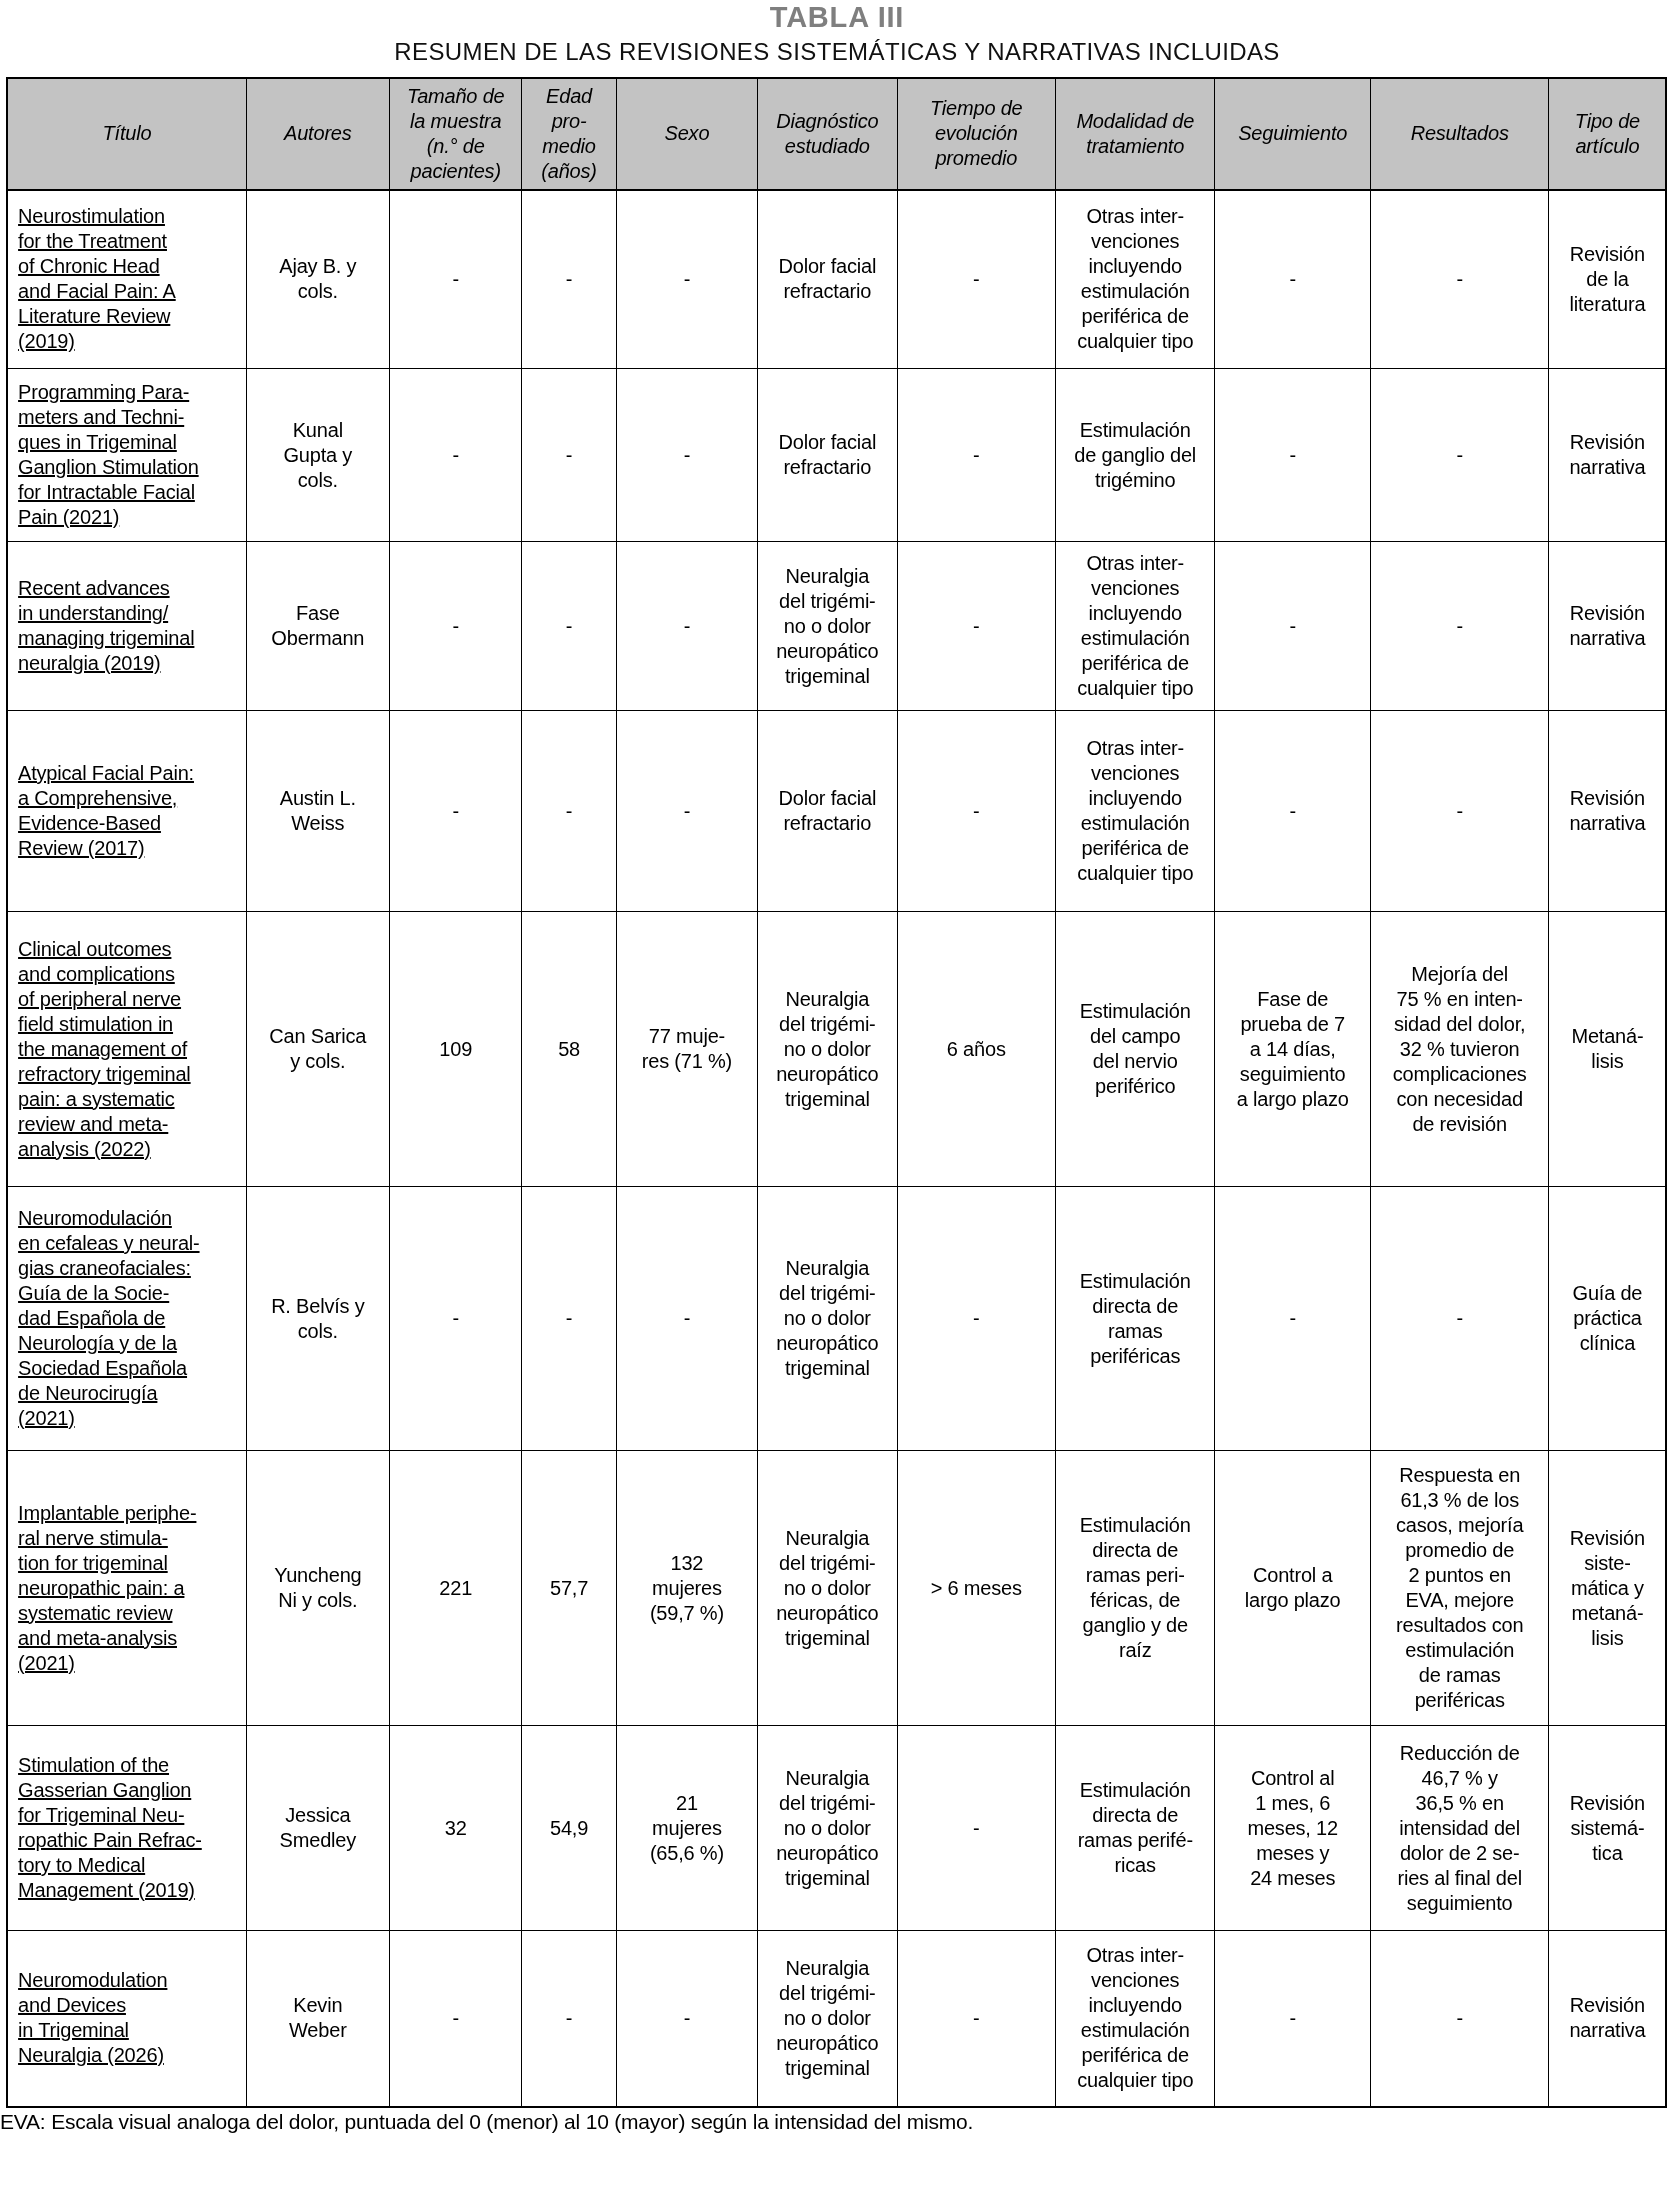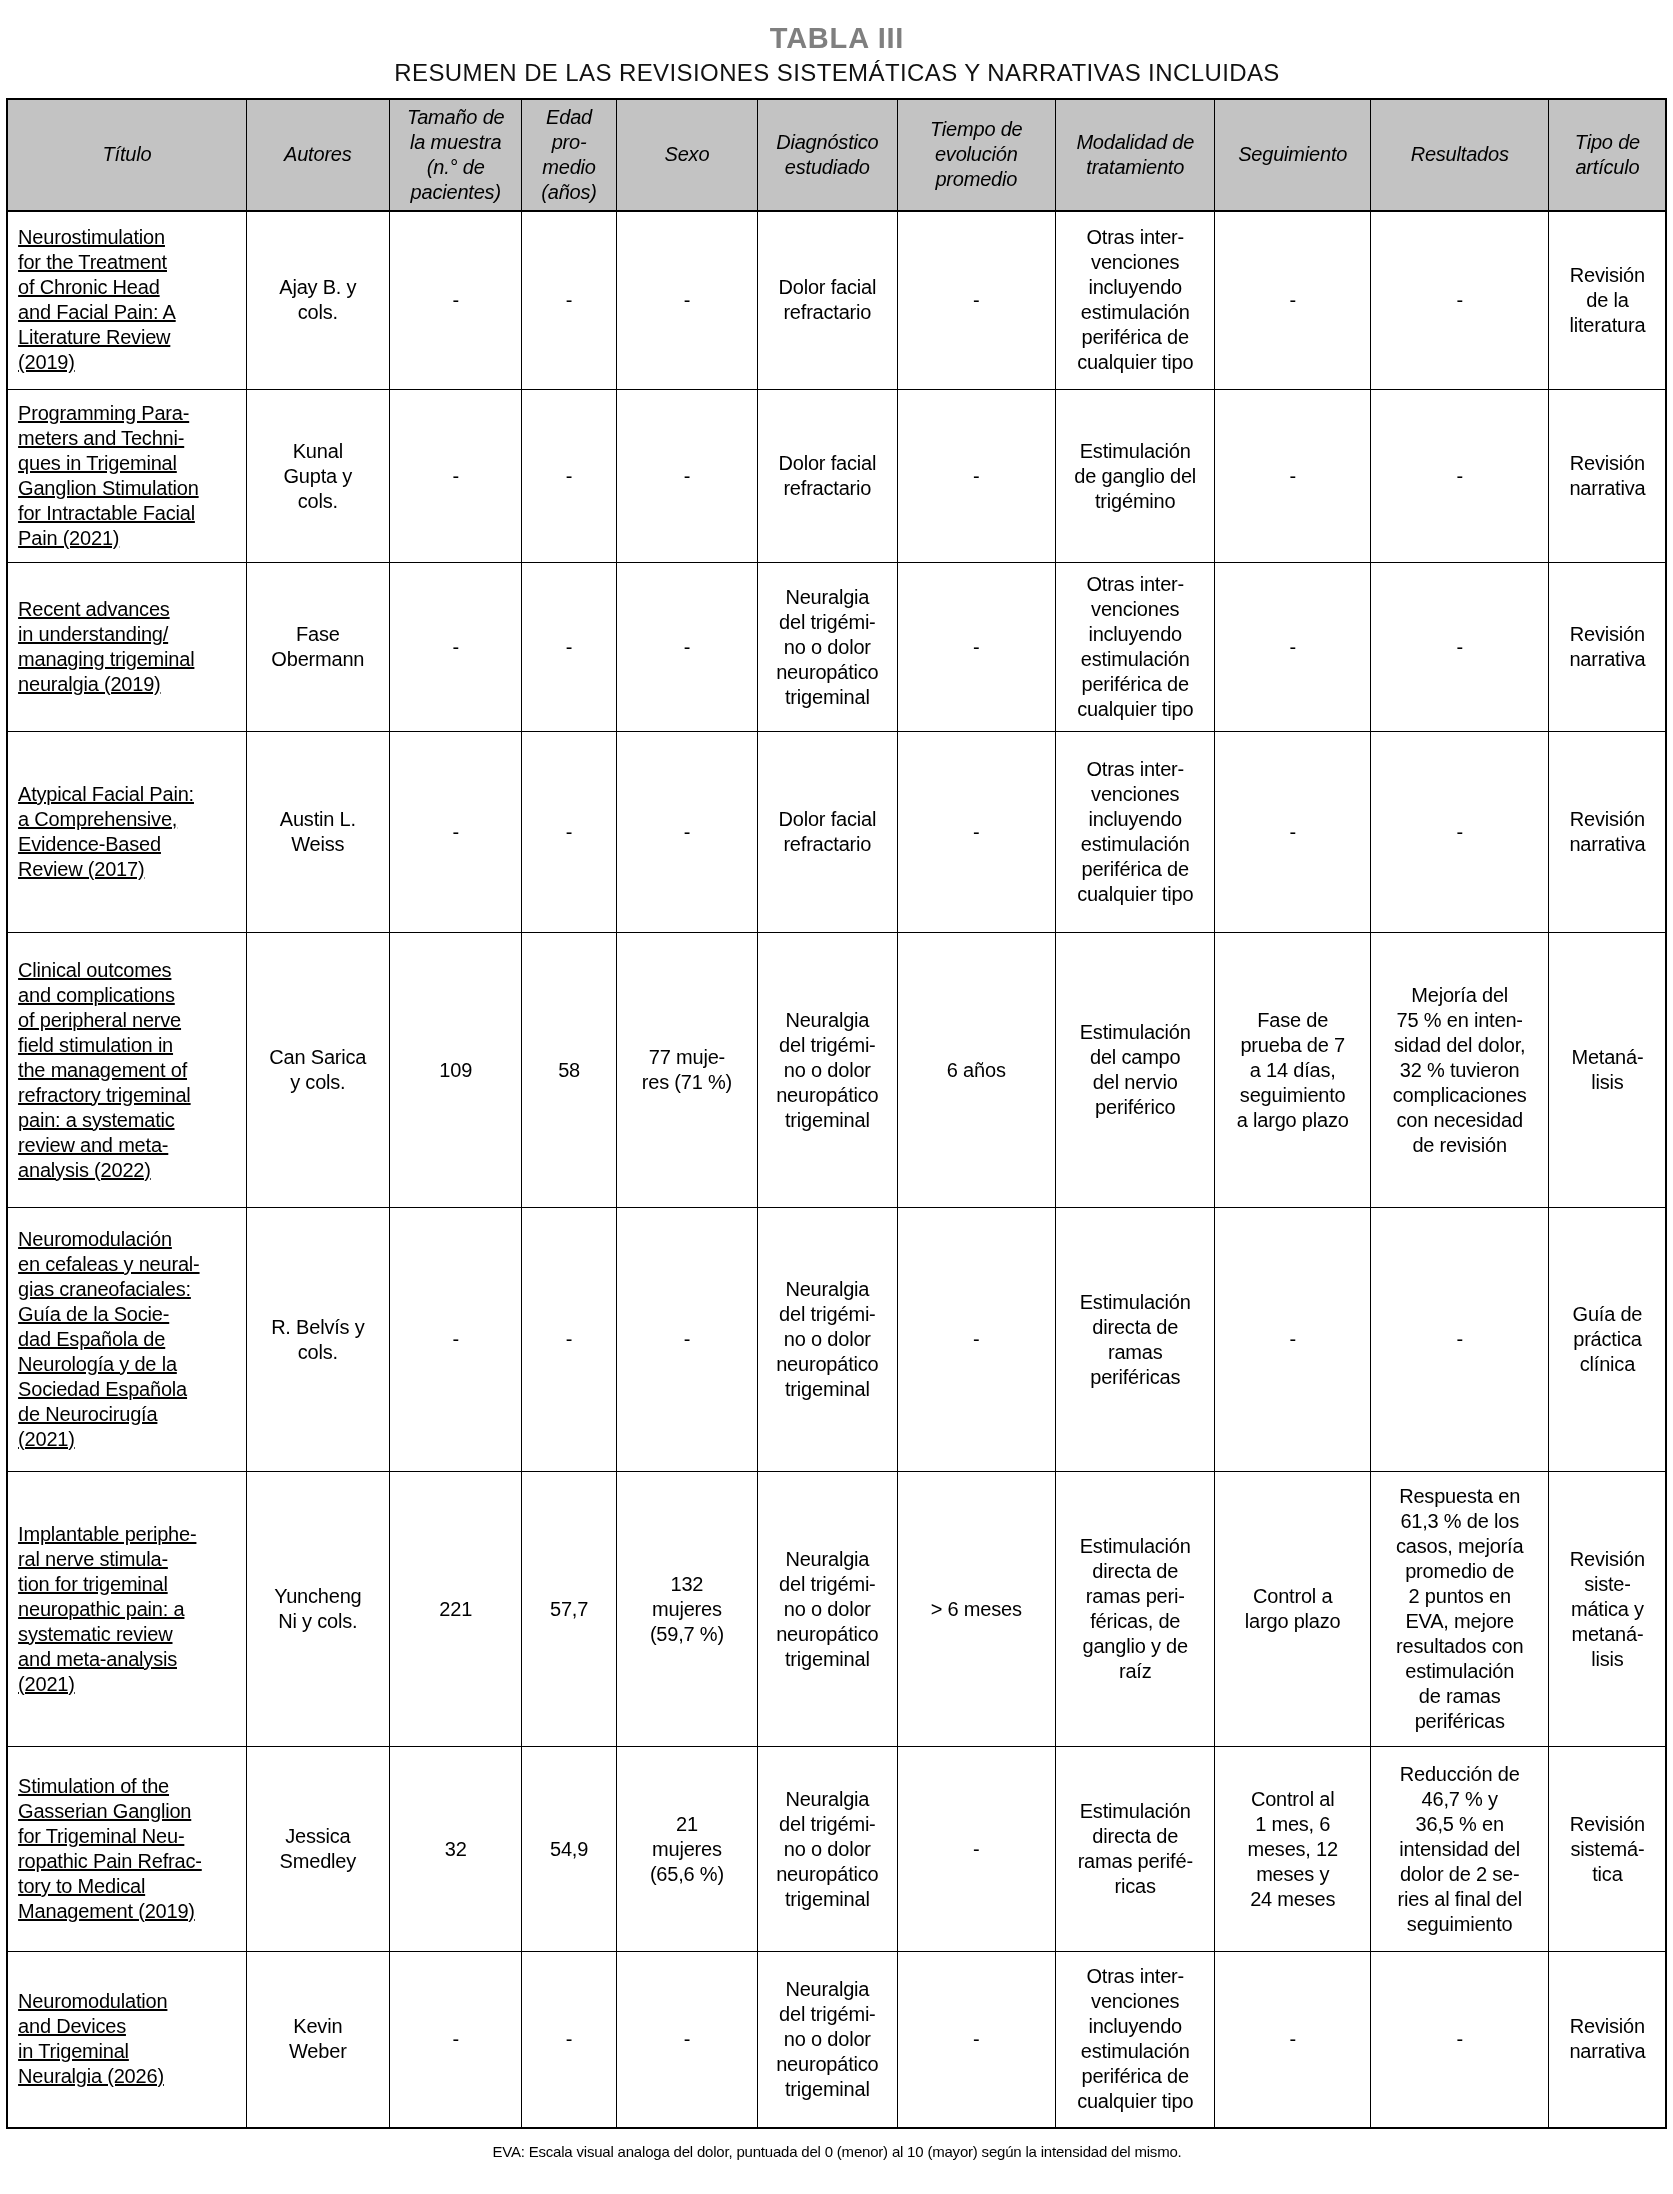--- a/index.html
+++ b/index.html
@@ -10,21 +10,20 @@
     color: #000000;
   }
   .page {
     position: relative;
     width: 1674px;
     height: 2194px;
     background: #ffffff;
     overflow: hidden;
   }
   .title-block {
-    padding-top: 21px;
     text-align: center;
   }
   .table-label {
     font-size: 29px;
     font-weight: bold;
     color: var(--title-gray, #7f7f7f);
     line-height: 34px;
     letter-spacing: 0.8px;
   }
   .table-subtitle {
@@ -68,23 +67,23 @@
   tbody tr:nth-child(6) { height: 264px; }
   tbody tr:nth-child(7) { height: 275px; }
   tbody tr:nth-child(8) { height: 205px; }
   tbody tr:nth-child(9) { height: 176px; }
   td.title-cell {
     text-align: left;
     padding-left: 9.7px;
     text-decoration: underline;
   }
   .footnote {
-    margin-top: 14px;
-    text-align: center;
-    font-size: 15px;
+    margin-top: 2px;
+    text-align: left;
+    font-size: 21px;
     letter-spacing: -0.2px;
     color: #000000;
   }
 </style>
 </head>
 <body>
 
 <div class="page">
 
   <div class="title-block">

